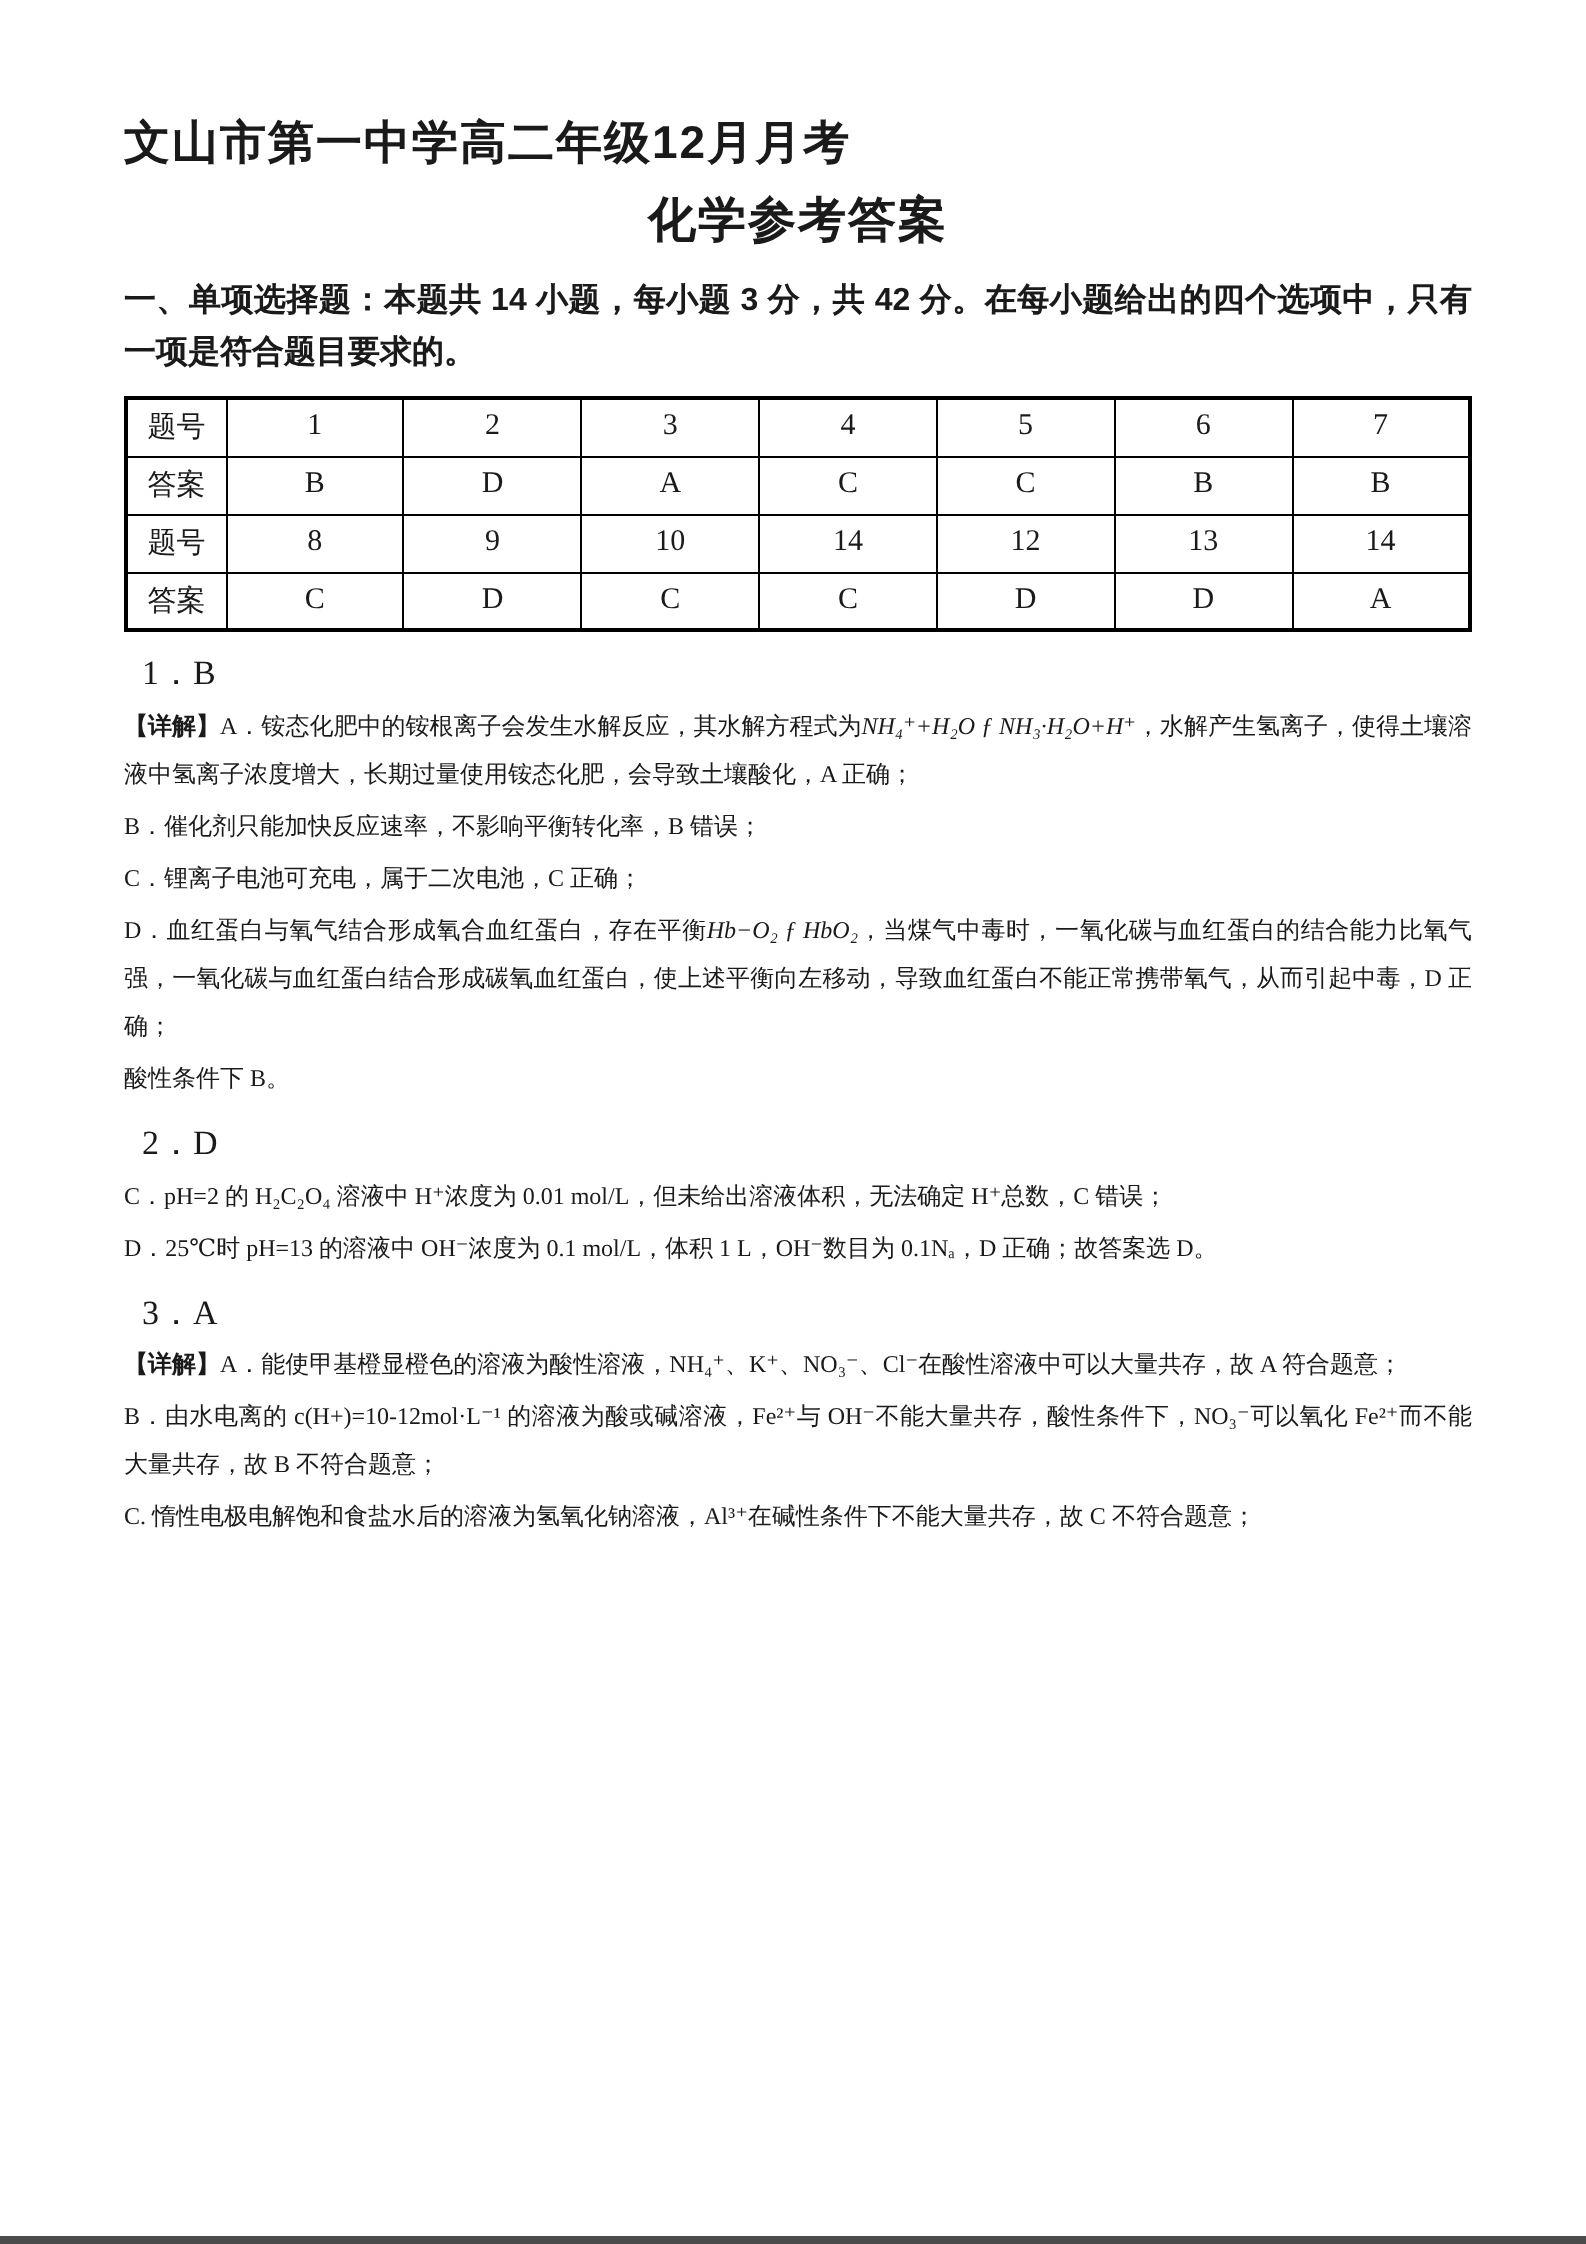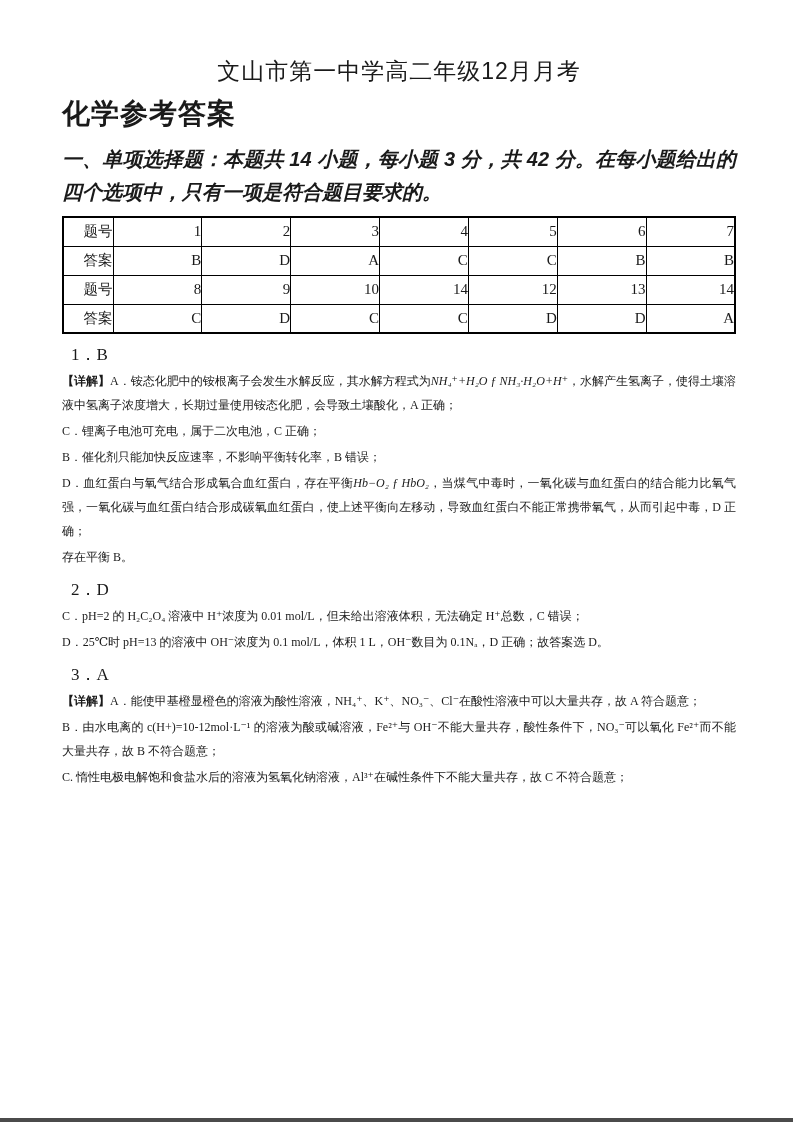--- a/index.html
+++ b/index.html
@@ -11,58 +11,57 @@
   body {
     position: relative;
     overflow: hidden;
     color: #1a1a1a;
     font-family: "Liberation Serif", "DejaVu Serif", serif;
   }
   .page { padding: 56px 57px 0 62px; }
 
   h1.title {
     margin: 0;
-    text-align: center;
+    text-align: left;
     font-family: "Liberation Sans", "DejaVu Sans", sans-serif;
-    font-weight: normal;
+    font-weight: bold;
     font-size: 23px;
     line-height: 1.35;
     letter-spacing: 1px;
   }
   h2.subtitle {
     margin: 9px 0 0 0;
-    text-align: left;
-    font-family: Liberation Sans, sans-serif;
+    text-align: center;
+    font-family: Liberation Serif, serif;
     font-weight: bold;
-    font-size: 28px;
+    font-size: 24px;
     line-height: 1.3;
     letter-spacing: 1px;
   }
   p.intro {
     margin: 11px 0 0 0;
     font-family: "Liberation Sans", "DejaVu Sans", sans-serif;
     font-weight: bold;
-    font-size: 20px;
+    font-size: 16px;
     line-height: 1.62;
     text-align: justify;
-    font-style: italic;
   }
 
   table.answers {
     margin-top: 8px;
     width: 100%;
     border-collapse: collapse;
     border: 2px solid #000;
     table-layout: fixed;
   }
   table.answers td {
     border: 1.5px solid #000;
     height: 29px;
     padding: 0;
-    text-align: right;
+    text-align: center;
     vertical-align: middle;
     font-size: 15px;
   }
   table.answers td.first { width: 50px; font-size: 14.5px; }
 
   p.qhead {
     margin: 9px 0 0 9px;
     font-size: 17px;
     line-height: 1.4;
   }
@@ -138,24 +137,24 @@
         <td>D</td>
         <td>D</td>
         <td>A</td>
       </tr>
     </tbody>
   </table>
 
   <section>
     <p class="qhead">1．B</p>
     <p class="body"><span class="lbl">【详解】</span><span>A．铵态化肥中的铵根离子会发生水解反应，其水解方程式为</span><span class="formula">NH₄⁺+H₂O ƒ NH₃·H₂O+H⁺</span><span>，水解产生氢离子，使得土壤溶液中氢离子浓度增大，长期过量使用铵态化肥，会导致土壤酸化，A 正确；</span></p>
+    <p class="body">B．催化剂只能加快反应速率，不影响平衡转化率，B 错误；</p>
     <p class="body">C．锂离子电池可充电，属于二次电池，C 正确；</p>
-    <p class="body">B．催化剂只能加快反应速率，不影响平衡转化率，B 错误；</p>
     <p class="body"><span>D．血红蛋白与氧气结合形成氧合血红蛋白，存在平衡</span><span class="formula">Hb−O₂ ƒ HbO₂</span><span>，当煤气中毒时，一氧化碳与血红蛋白的结合能力比氧气强，一氧化碳与血红蛋白结合形成碳氧血红蛋白，使上述平衡向左移动，导致血红蛋白不能正常携带氧气，从而引起中毒，D 正确；</span></p>
-    <p class="body">存在平衡 B。</p>
+    <p class="body">酸性条件下 B。</p>
   </section>
 
   <section>
     <p class="qhead">2．D</p>
     <p class="body">C．pH=2 的 H₂C₂O₄ 溶液中 H⁺浓度为 0.01 mol/L，但未给出溶液体积，无法确定 H⁺总数，C 错误；</p>
     <p class="body">D．25℃时 pH=13 的溶液中 OH⁻浓度为 0.1 mol/L，体积 1 L，OH⁻数目为 0.1Nₐ，D 正确；故答案选 D。</p>
   </section>
 
   <section>
     <p class="qhead">3．A</p>

